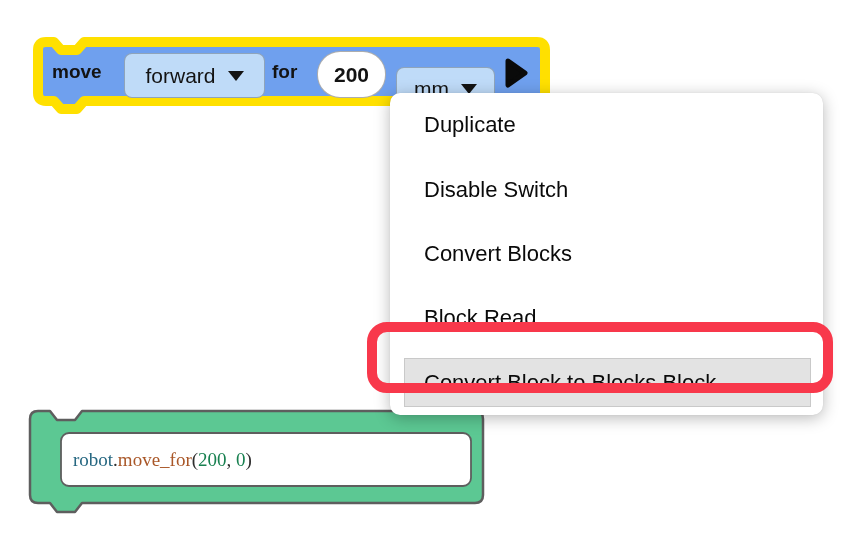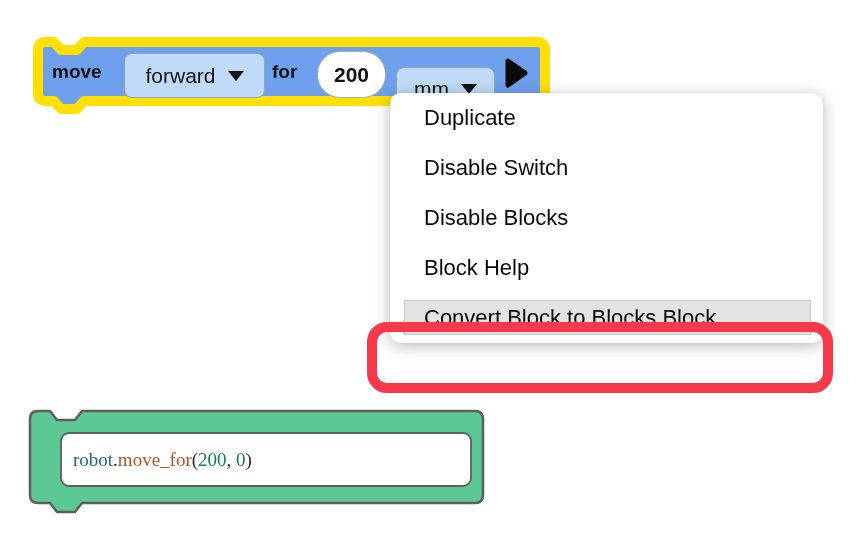--- a/index.html
+++ b/index.html
@@ -41,21 +41,21 @@
     left:73px;top:449px;z-index:6;font-family:Liberation Serif, serif;
     font-size:19px;white-space:pre;
   }
   .tok-object{color:var(--code-object);}
   .tok-function{color:var(--code-function);}
   .tok-number{color:var(--code-number);}
   .tok-punct{color:var(--code-punct);}
 
   
   .context-menu{
-    left:390px;top:93px;width:433px;height:250px;z-index:20;
+    left:390px;top:93px;width:433px;height:322px;z-index:20;
     background:#ffffff;border-radius:10px;
     box-shadow:0 3px 16px rgba(0,0,0,0.28), 0 0 1px rgba(0,0,0,0.15);
     display:flex;flex-direction:column;
   }
   .menu-item{
     position:relative;flex:1;display:flex;align-items:center;
     padding-left:34px;font-size:22px;color:#0a0a0a;cursor:pointer;
   }
   .menu-item span{position:relative;z-index:2;}
   .menu-item.highlighted::before{
@@ -113,24 +113,24 @@
   <div class="abs code-line" id="code-line"><span class="tok-object">robot</span><span class="tok-punct">.</span><span class="tok-function">move_for</span><span class="tok-punct">(</span><span class="tok-number">200</span><span class="tok-punct">, </span><span class="tok-number">0</span><span class="tok-punct">)</span></div>
 
   <div class="abs context-menu" id="menu-list">
       <div class="menu-item">
         <span>Duplicate</span>
       </div>
       <div class="menu-item">
         <span>Disable Switch</span>
       </div>
       <div class="menu-item">
-        <span>Disable Blocks</span>
+        <span>Convert Blocks</span>
       </div>
       <div class="menu-item">
-        <span>Block Help</span>
+        <span>Block Read</span>
       </div>
       <div class="menu-item highlighted">
         <span>Convert Block to Blocks Block</span>
       </div>
     </div>
 
   <div class="abs annotation-box"></div>
 
 </div>
 

